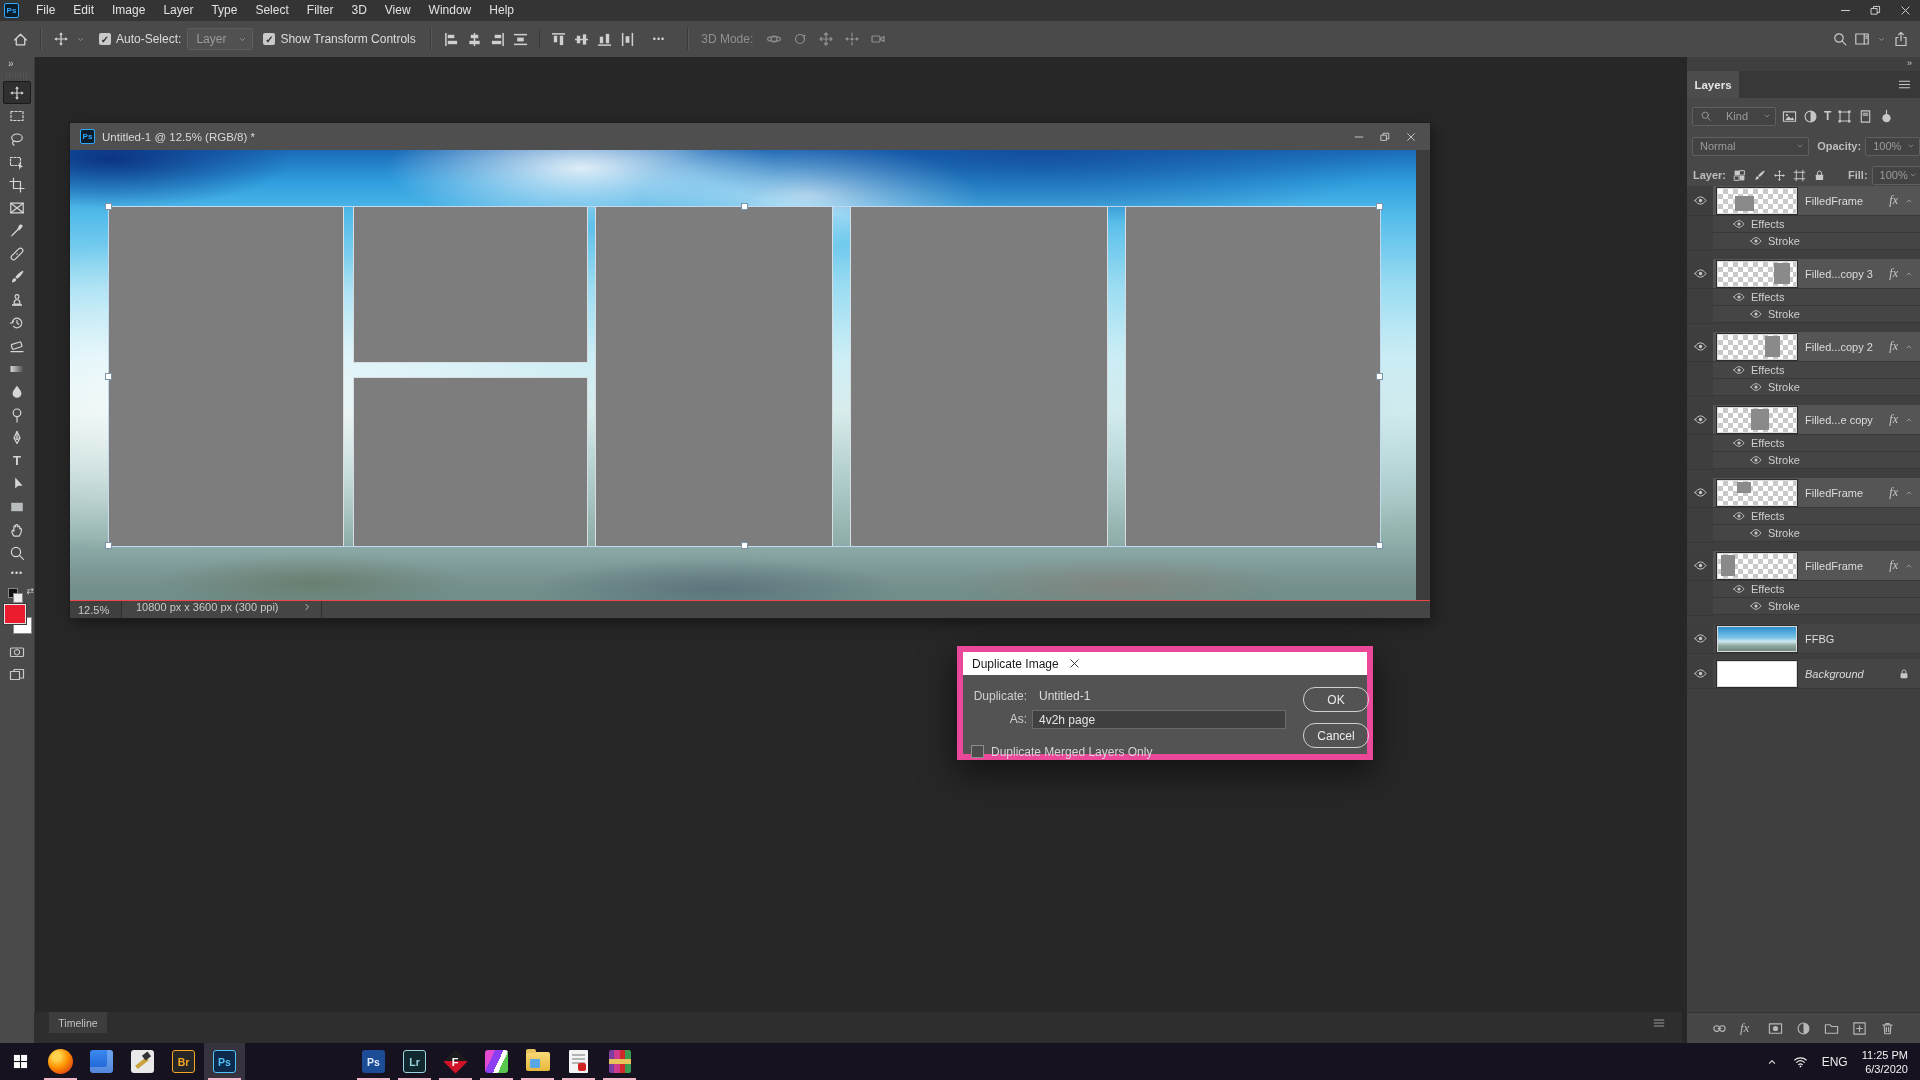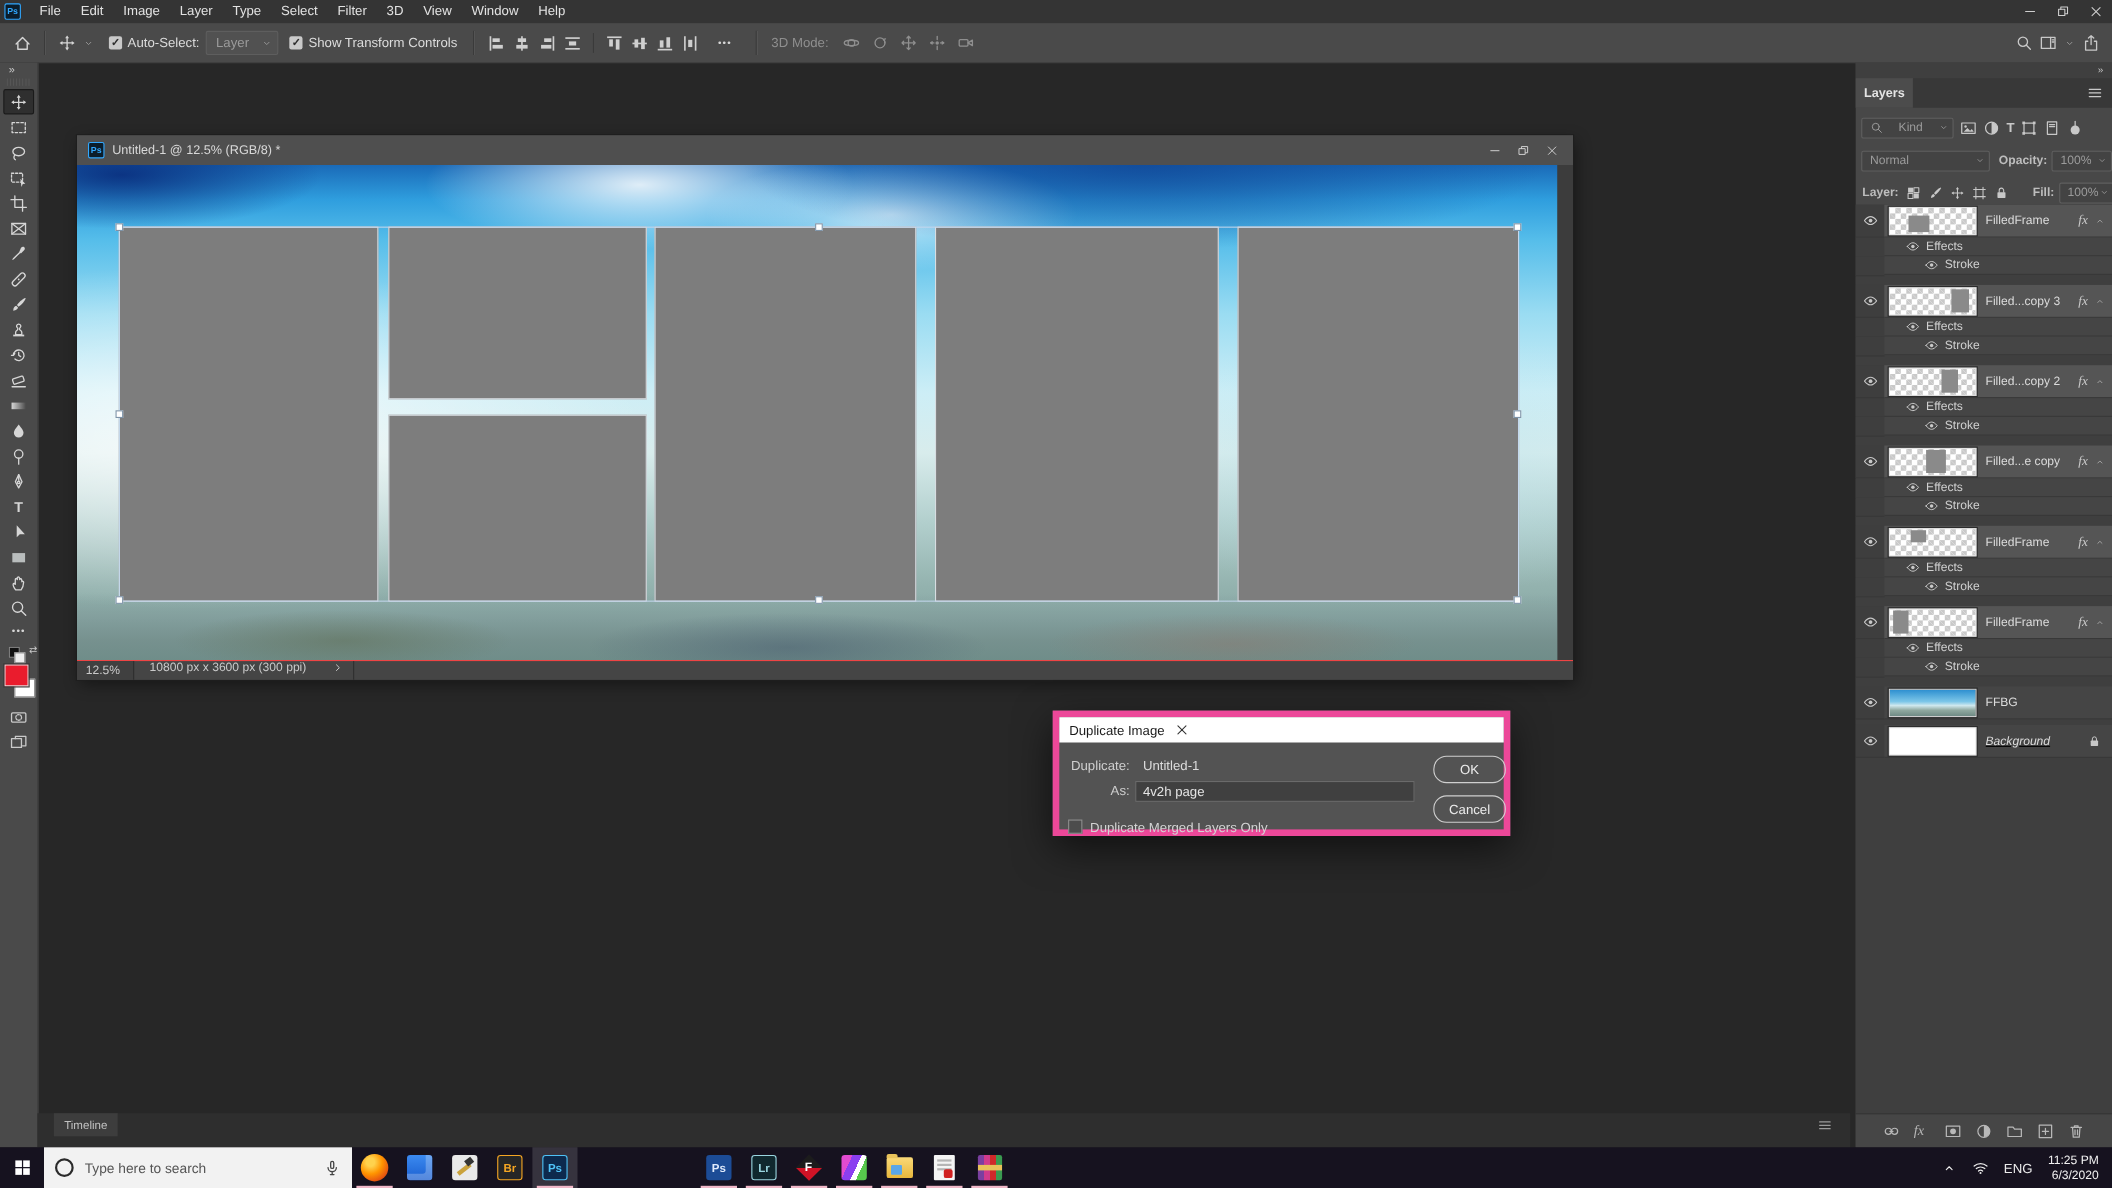--- a/index.html
+++ b/index.html
@@ -1023,21 +1023,21 @@
                 <circle cx="8" cy="8" r="2.1" fill="currentColor" stroke="none"></circle>
               </svg>
             </span>
           </div>
           <div class="lcontent unsel">
             <div class="lthumb photo"></div>
             <span class="lname">FFBG</span>
           </div>
         </div>
       </div>
-      <div class="lgroup" style="margin-bottom: 5px; text-decoration: underline;">
+      <div class="lgroup" style="margin-bottom: 5px;">
         <div class="lrow">
           <div class="lgutter">
             <span style="display: flex;">
               <svg width="13" height="13" viewBox="0 0 16 16" fill="none" stroke="currentColor" stroke-width="1.2" stroke-linecap="round" stroke-linejoin="round" style="color:#c8c8c8">
                 <path d="M1.2 8C3.6 4.9 5.9 3.6 8 3.6S12.4 4.9 14.8 8C12.4 11.1 10.1 12.4 8 12.4S3.6 11.1 1.2 8z"></path>
                 <circle cx="8" cy="8" r="2.1" fill="currentColor" stroke="none"></circle>
               </svg>
             </span>
           </div>
           <div class="lcontent unsel">
@@ -1114,30 +1114,20 @@
 
 <div id="taskbar" class="abs">
   <div id="tb-start">
       <svg width="15" height="15" viewBox="0 0 16 16" fill="none" stroke="currentColor" stroke-width="1.2" stroke-linecap="round" stroke-linejoin="round" style="color:#ffffff">
         <rect x="1" y="1" width="6.4" height="6.4" fill="currentColor" stroke="none"></rect>
         <rect x="8.6" y="1" width="6.4" height="6.4" fill="currentColor" stroke="none"></rect>
         <rect x="1" y="8.6" width="6.4" height="6.4" fill="currentColor" stroke="none"></rect>
         <rect x="8.6" y="8.6" width="6.4" height="6.4" fill="currentColor" stroke="none"></rect>
       </svg>
     </div>
-  <div id="tb-search">
-    <div id="cortana"></div>
-    <span id="tb-search-text">Type here to search</span>
-    <span id="tb-mic">
-        <svg width="16" height="16" viewBox="0 0 16 16" fill="none" stroke="currentColor" stroke-width="1.2" stroke-linecap="round" stroke-linejoin="round" style="color:#444">
-          <rect x="6.6" y="1.8" width="2.8" height="6.4" rx="1.4"></rect>
-          <path d="M4.2 7.4a3.8 3.8 0 0 0 7.6 0M8 11.2v2.6M6.4 13.8h3.2"></path>
-        </svg>
-      </span>
-  </div>
   <div id="tb-apps" style="display:flex">
       <div class="tb-app">
         <div class="app-firefox"></div>
         <div class="runline"></div>
       </div>
       <div class="tb-app">
         <div class="app-blue"></div>
       </div>
       <div class="tb-app">
         <div class="app-paint"></div>

